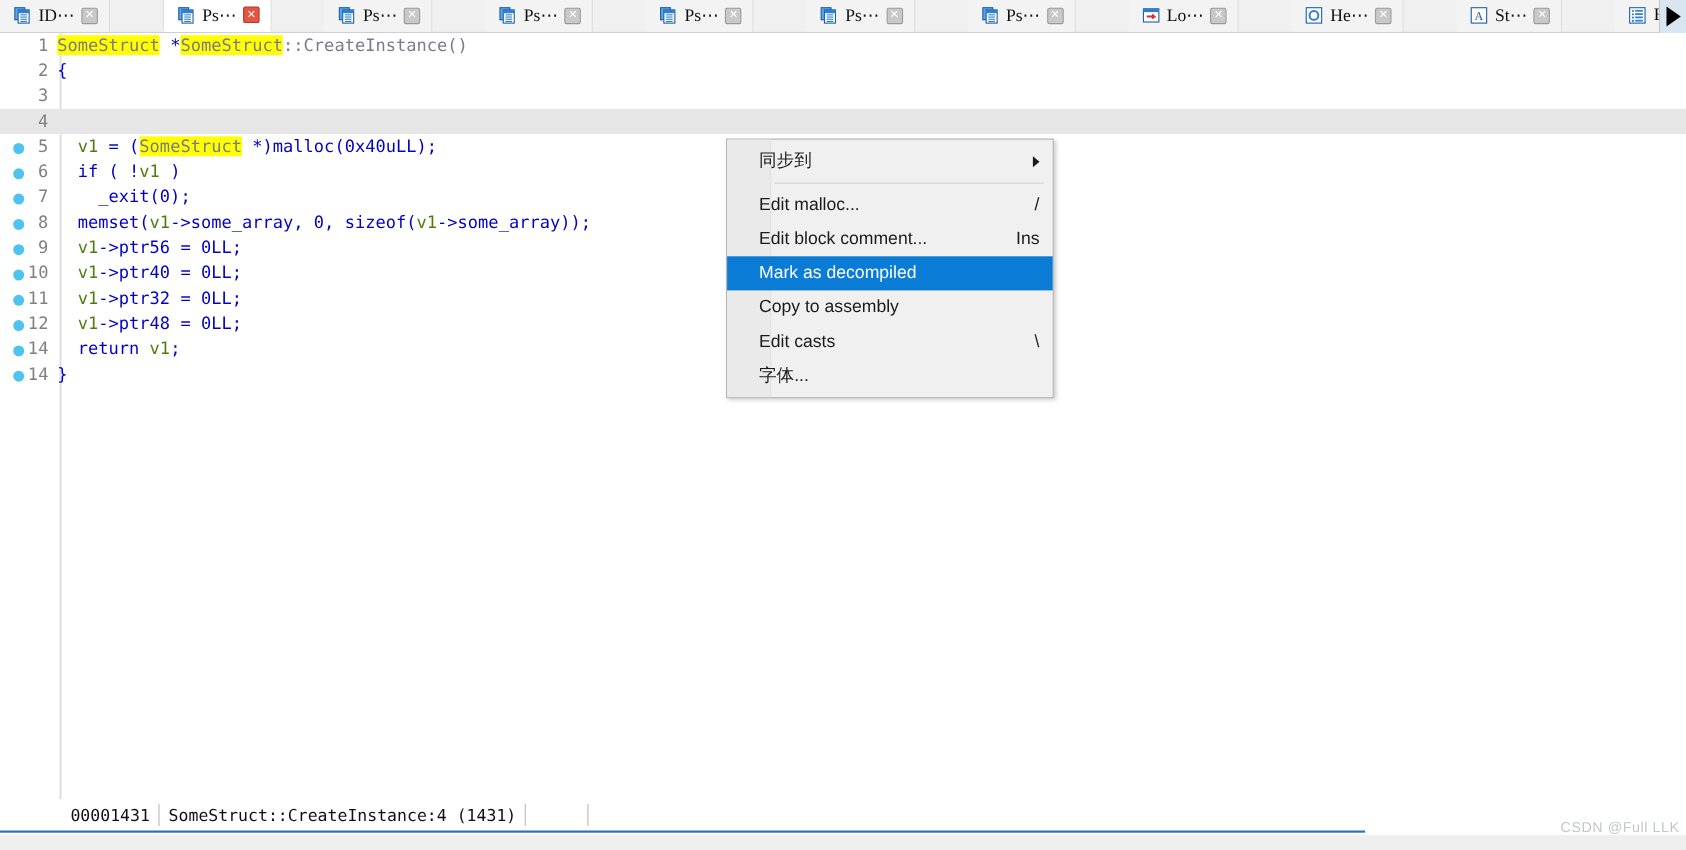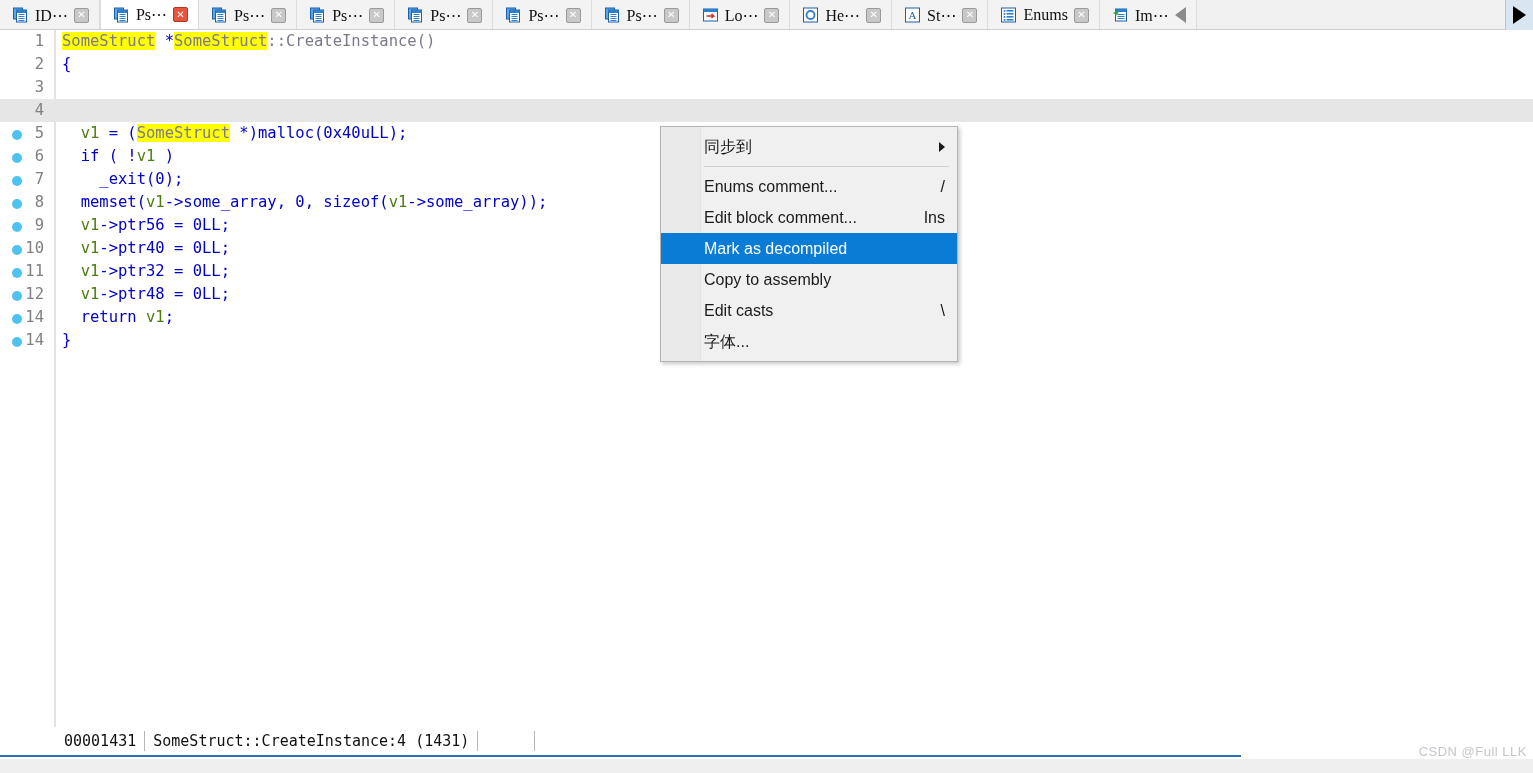--- a/index.html
+++ b/index.html
@@ -96,21 +96,21 @@
   .ln{
     position:absolute;left:0;top:0;width:44px;
     text-align:right;color:#808080;
     font-family:"DejaVu Sans Mono", monospace;
     font-size:15.5px;
   }
   .dot{
     position:absolute;left:12px;top:8px;width:10px;height:10px;
     border-radius:50%;background:#4fc3f0;
   }
-  .ctext{position:absolute;left:62px;top:0;}
+  .ctext{position:absolute;left:52px;top:0;}
 
   
   .t-plain{color:#101010;}
   .t-kw{color:#0000c8;}          
   .t-var{color:#4d7c0f;}         
   .t-type{color:#7a7a8c;}        
   .t-cmt{color:#8f8fd8;}         
   .t-num{color:#0000c8;}
   .hl{background:#ffff00;}
   .b{font-weight:bold;}
@@ -127,21 +127,21 @@
   }
   .ctx-gutter{
     position:absolute;left:0;top:0;width:40px;height:100%;
     background:#eaeaea;border-right:1px solid #e2e2e2;
     box-sizing:border-box;
   }
   .mi{
     position:relative;
     height:31px;line-height:31px;
     display:flex;align-items:center;
-    padding-left:43px;padding-right:12px;
+    padding-left:29px;padding-right:12px;
     font-family:"Liberation Sans", sans-serif;
     font-size:16px;color:#1a1a1a;
     box-sizing:border-box;
     z-index:2;
   }
   .mi.sel{background:#0a7cd6;color:#ffffff;}
   .mi-label{flex:1 1 auto;white-space:nowrap;}
   .mi-accel{flex:0 0 auto;color:#1a1a1a;font-size:16px;padding-left:18px;}
   .mi-arrow{
     flex:0 0 auto;
@@ -186,21 +186,21 @@
     letter-spacing:0.5px;
     z-index:30;
   }
 </style>
 </head>
 <body>
 
 <div class="app">
 
   <div class="tabbar">
-    <div id="tabs-host" style="display:flex;align-items:flex-start;flex:1 1 auto;overflow:hidden;">
+    <div id="tabs-host" style="display:flex;align-items:flex-end;flex:1 1 auto;overflow:hidden;gap:48px;">
         <div class="tab">
           <span style="display: flex;">
             <svg viewBox="0 0 16 16" width="17" height="16" class="tab-icon">
               <rect x="1" y="1" width="9" height="11" fill="#5aa6e8" stroke="#1c5fa8"></rect>
               <rect x="4" y="3" width="10" height="12" fill="#ffffff" stroke="#1c5fa8"></rect>
               <rect x="4" y="3" width="10" height="3" fill="#2f7fd0"></rect>
               <rect x="6" y="7" width="6" height="1" fill="#2f7fd0"></rect>
               <rect x="6" y="9" width="6" height="1" fill="#2f7fd0"></rect>
               <rect x="6" y="11" width="6" height="1" fill="#2f7fd0"></rect>
               <rect x="6" y="13" width="6" height="1" fill="#2f7fd0"></rect>
@@ -389,21 +389,21 @@
 
   <div class="ctxmenu">
     <div class="ctx-gutter"></div>
     <div id="menu-host" style="position:relative;z-index:2;">
         <div class="mi">
           <span class="mi-label">同步到</span>
           <span class="mi-arrow"></span>
         </div>
         <div class="mi-sep"></div>
         <div class="mi">
-          <span class="mi-label">Enums comment...</span>
+          <span class="mi-label">Edit malloc...</span>
           <span class="mi-accel">/</span>
         </div>
         <div class="mi">
           <span class="mi-label">Edit block comment...</span>
           <span class="mi-accel">Ins</span>
         </div>
         <div class="mi sel">
           <span class="mi-label">Mark as decompiled</span>
         </div>
         <div class="mi">

